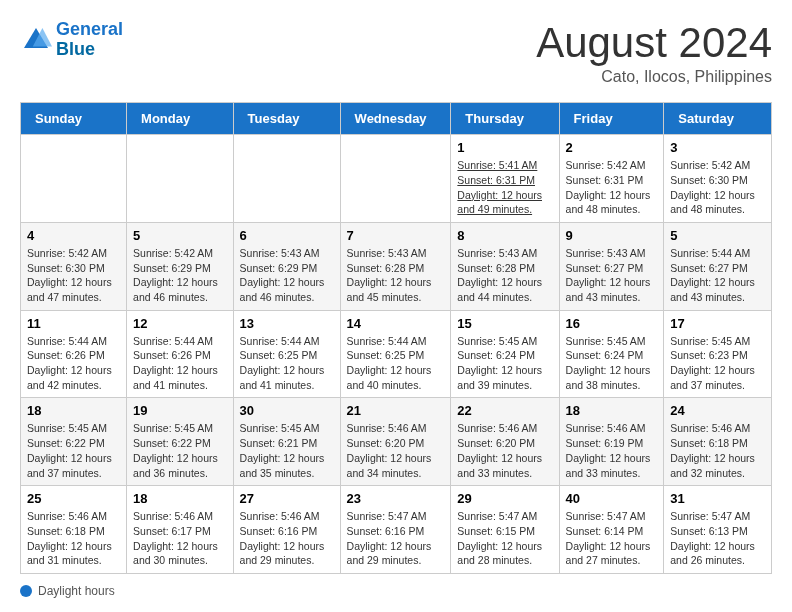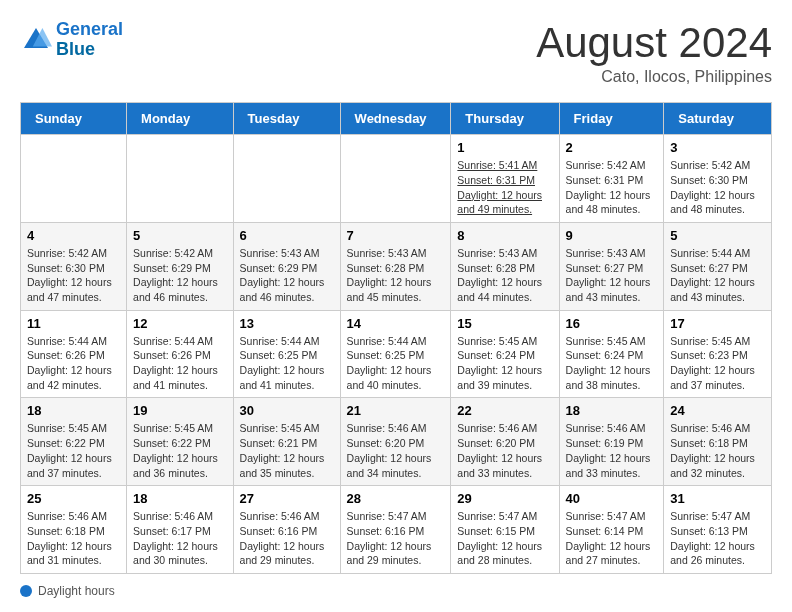--- a/index.html
+++ b/index.html
@@ -307,21 +307,21 @@
 Sunset: 6:17 PM
 Daylight: 12 hours and 30 minutes.</div>
         </td>
         <td>
           <span class="day-number">27</span>
           <div class="cell-text" style="white-space: pre-line;">Sunrise: 5:46 AM
 Sunset: 6:16 PM
 Daylight: 12 hours and 29 minutes.</div>
         </td>
         <td>
-          <span class="day-number">28</span>
+          <span class="day-number">23</span>
           <div class="cell-text" style="white-space: pre-line;">Sunrise: 5:47 AM
 Sunset: 6:16 PM
 Daylight: 12 hours and 29 minutes.</div>
         </td>
         <td>
           <span class="day-number">29</span>
           <div class="cell-text" style="white-space: pre-line;">Sunrise: 5:47 AM
 Sunset: 6:15 PM
 Daylight: 12 hours and 28 minutes.</div>
         </td>

